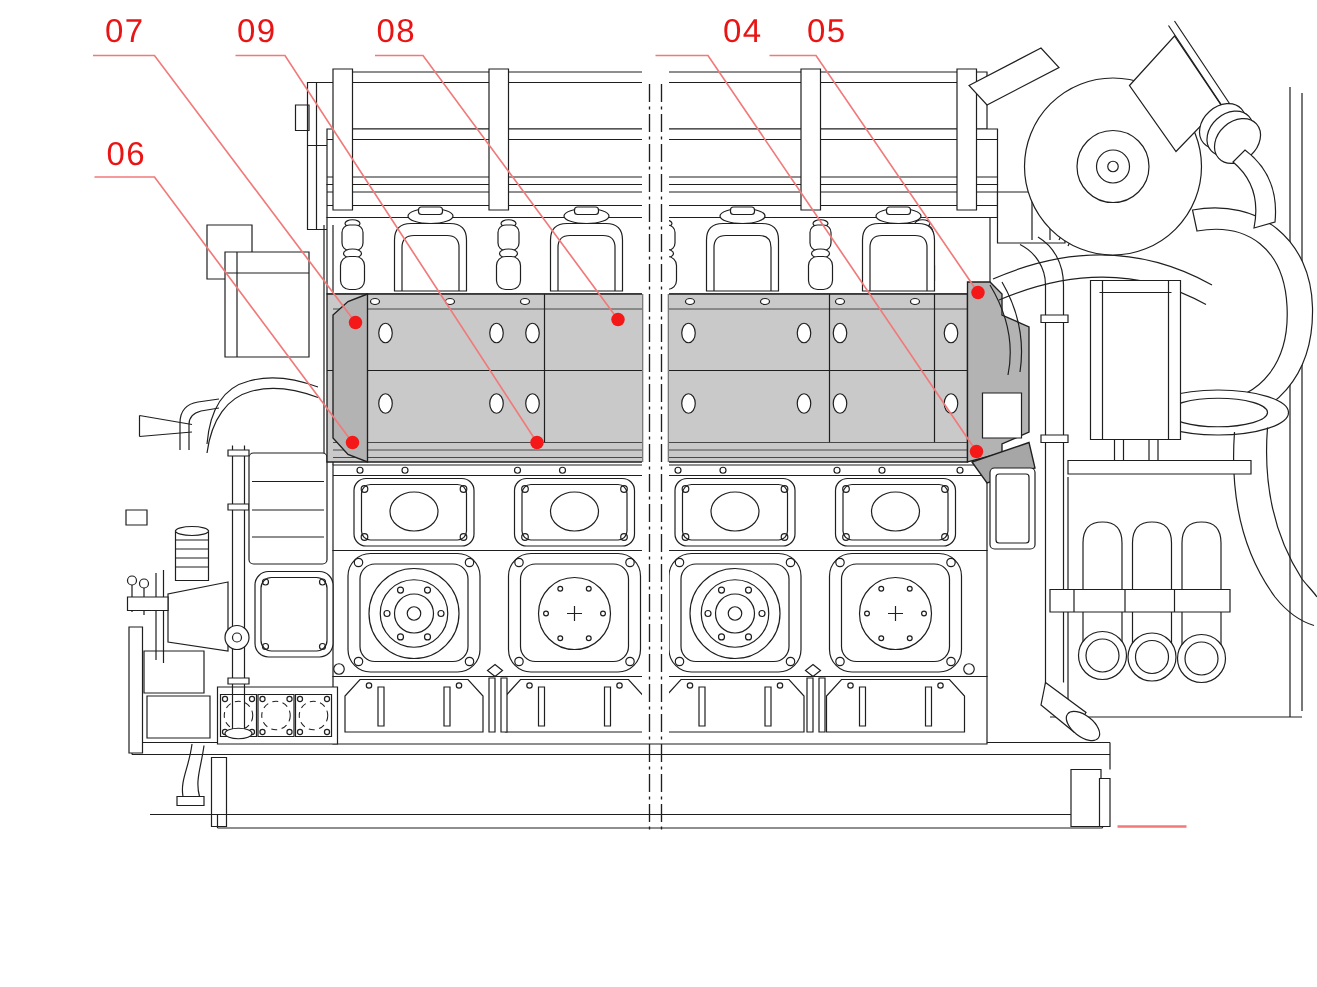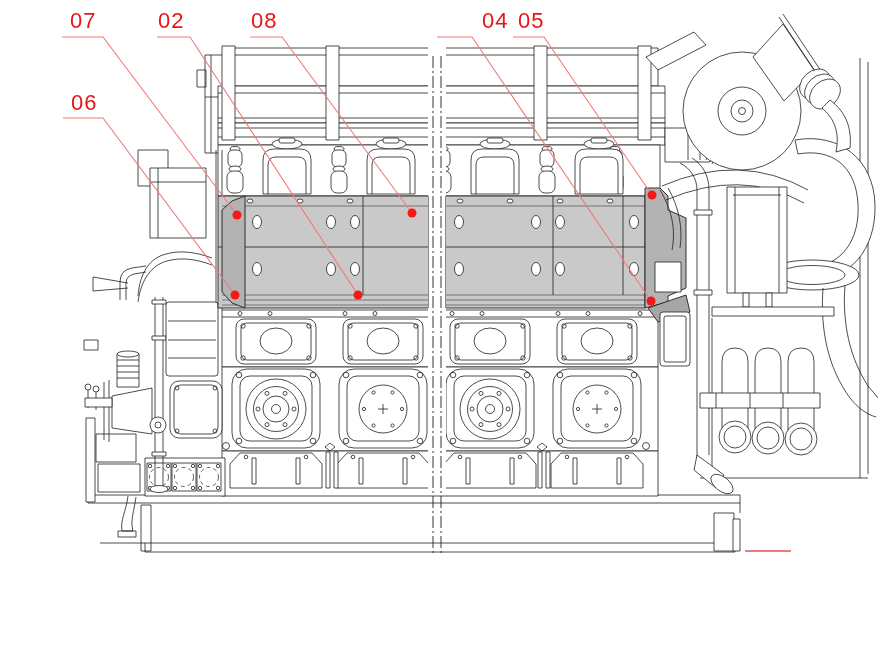--- a/index.html
+++ b/index.html
@@ -374,19 +374,19 @@
     <circle class="red-dot" cx="237" cy="215" r="4.5"></circle>
     <circle class="red-dot" cx="358" cy="295" r="4.5"></circle>
     <circle class="red-dot" cx="412" cy="213" r="4.5"></circle>
     <circle class="red-dot" cx="651" cy="301" r="4.5"></circle>
     <circle class="red-dot" cx="652" cy="195" r="4.5"></circle>
     <circle class="red-dot" cx="235" cy="295" r="4.5"></circle>
   </g>
 </svg>
 
   <div class="callout" style="left:70px;top:9px;">07</div>
-  <div class="callout" style="left:158px;top:9px;">02</div>
+  <div class="callout" style="left:158px;top:9px;">09</div>
   <div class="callout" style="left:251px;top:9px;">08</div>
   <div class="callout" style="left:438px;top:9px;margin-left:44px;">04</div>
-  <div class="callout" style="left:518px;top:9px;">05</div>
+  <div class="callout" style="left:538px;top:9px;">05</div>
   <div class="callout" style="left:71px;top:91px;">06</div>
 
 </div>
 
 </body></html>

